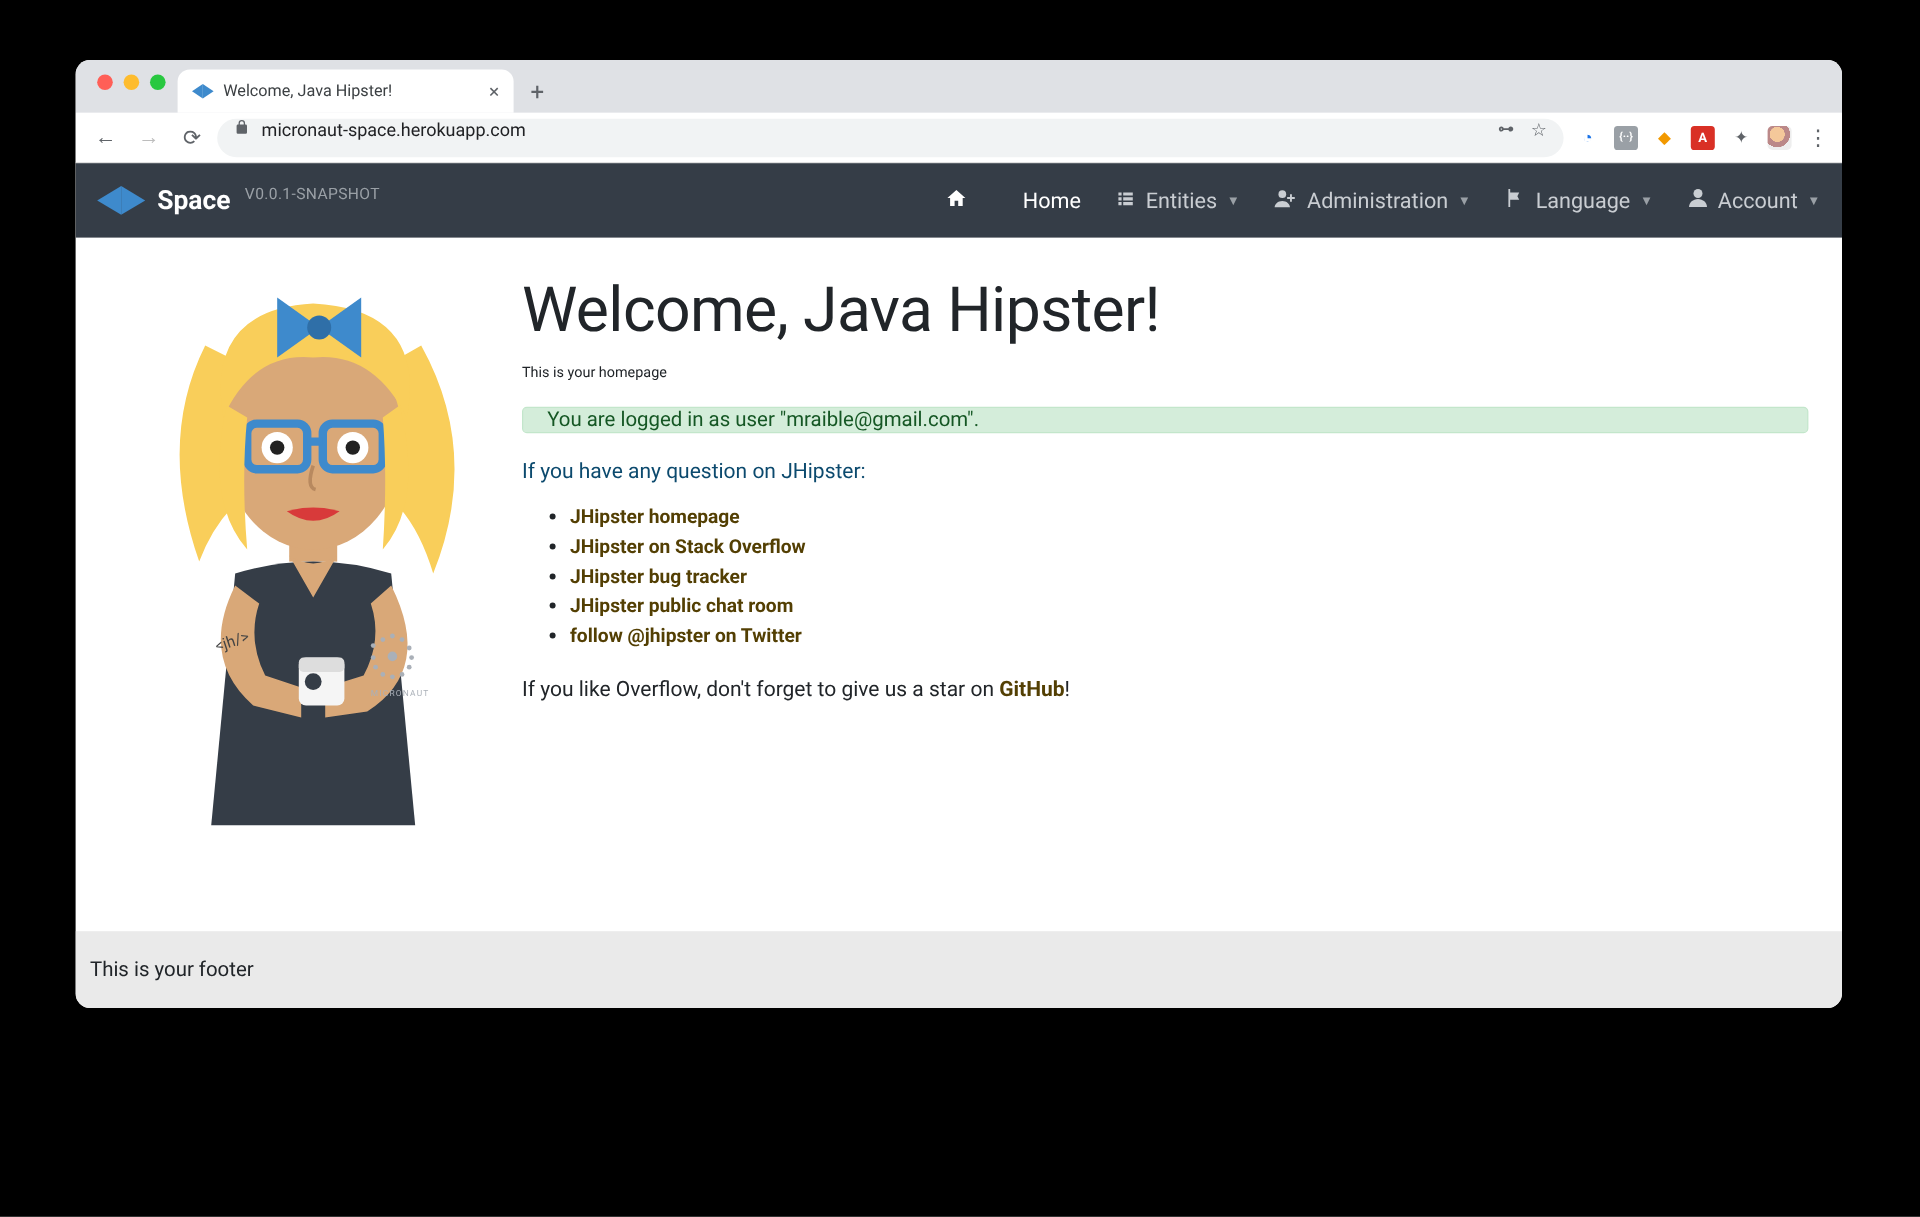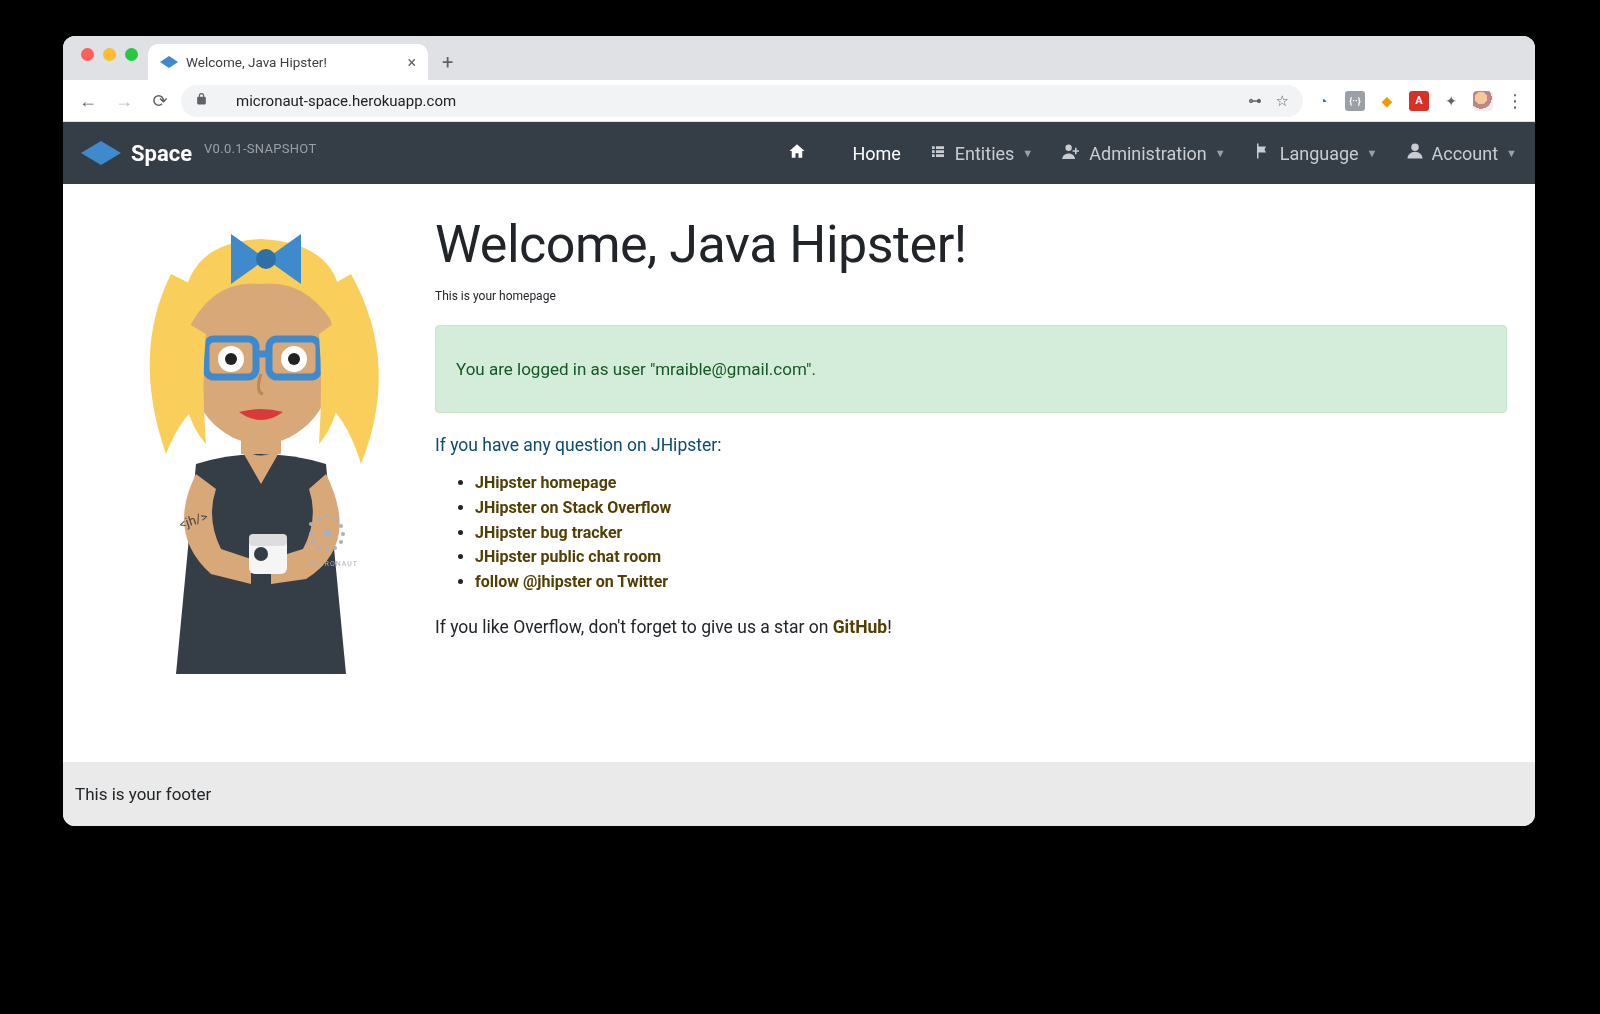--- a/index.html
+++ b/index.html
@@ -6,21 +6,21 @@
   body {
     background: #000;
     font-family: -apple-system, BlinkMacSystemFont, "Segoe UI", Roboto, "Helvetica Neue", Arial, sans-serif;
     width: 1600px;
     height: 1014px;
     overflow: hidden;
   }
   .browser-window {
     position: absolute;
     left: 63px;
-    top: 36px;
+    top: 50px;
     width: 1472px;
     height: 790px;
     background: #fff;
     border-radius: 12px;
     box-shadow: 0 20px 60px rgba(0,0,0,0.5);
     overflow: hidden;
     display: flex;
     flex-direction: column;
   }
   
@@ -100,23 +100,23 @@
     cursor:pointer;
     border-radius:50%;
   }
   .nav-btn.disabled { color:#bdbdbd; }
   .omnibox {
     flex:1;
     background:#f1f3f4;
     height:32px;
     border-radius:16px;
     display:flex;
-    align-items:center;
+    align-items:flex-start;
     padding:0 14px;
-    gap:28px;
+    gap:10px;
     font-size:15px;
     color:#202124;
   }
   .lock-icon { color:#5f6368; font-size:13px; }
   .omni-right {
     margin-left:auto;
     display:flex;
     align-items:center;
     gap:14px;
     color:#5f6368;
@@ -206,21 +206,21 @@
   .subtitle {
     font-size:12px;
     color:#212529;
     margin-bottom:22px;
     font-weight:400;
   }
   .alert-success {
     background:#d4edda;
     border:1px solid #c3e6cb;
     color:#155724;
-    padding:33px 20px;
+    padding:0 20px;
     border-radius:4px;
     font-size:17px;
     margin-bottom:22px;
   }
   .question {
     font-size:17.5px;
     color:#0c4a6e;
     margin-bottom:16px;
   }
   ul.links {

